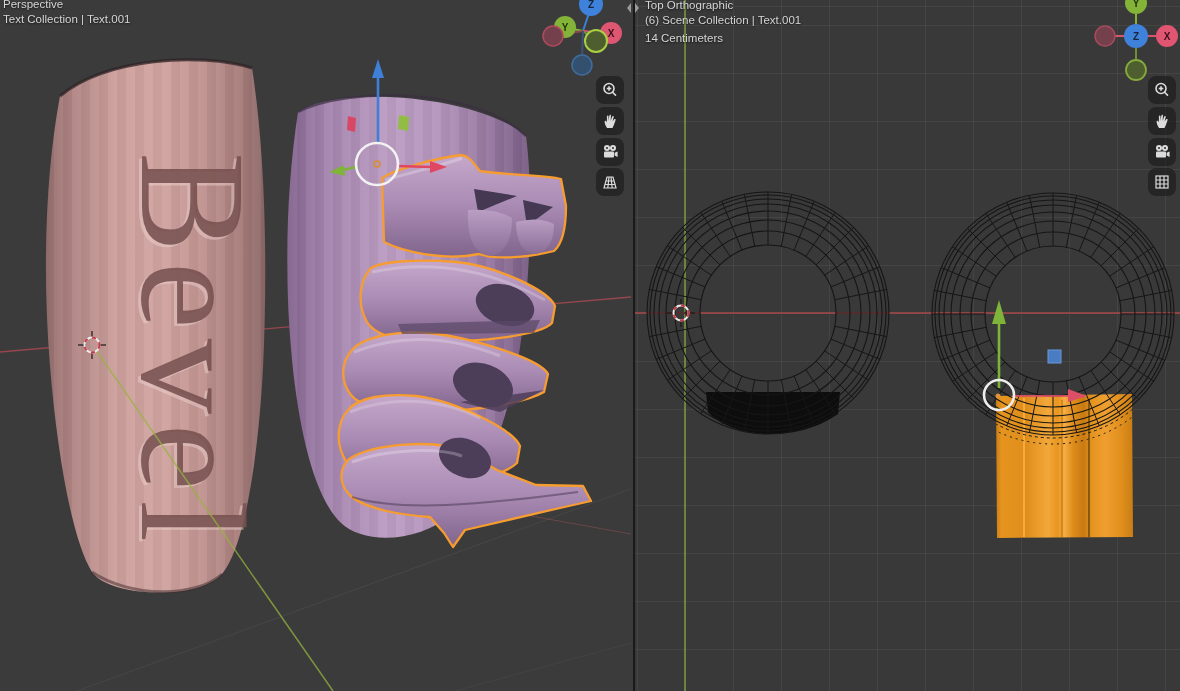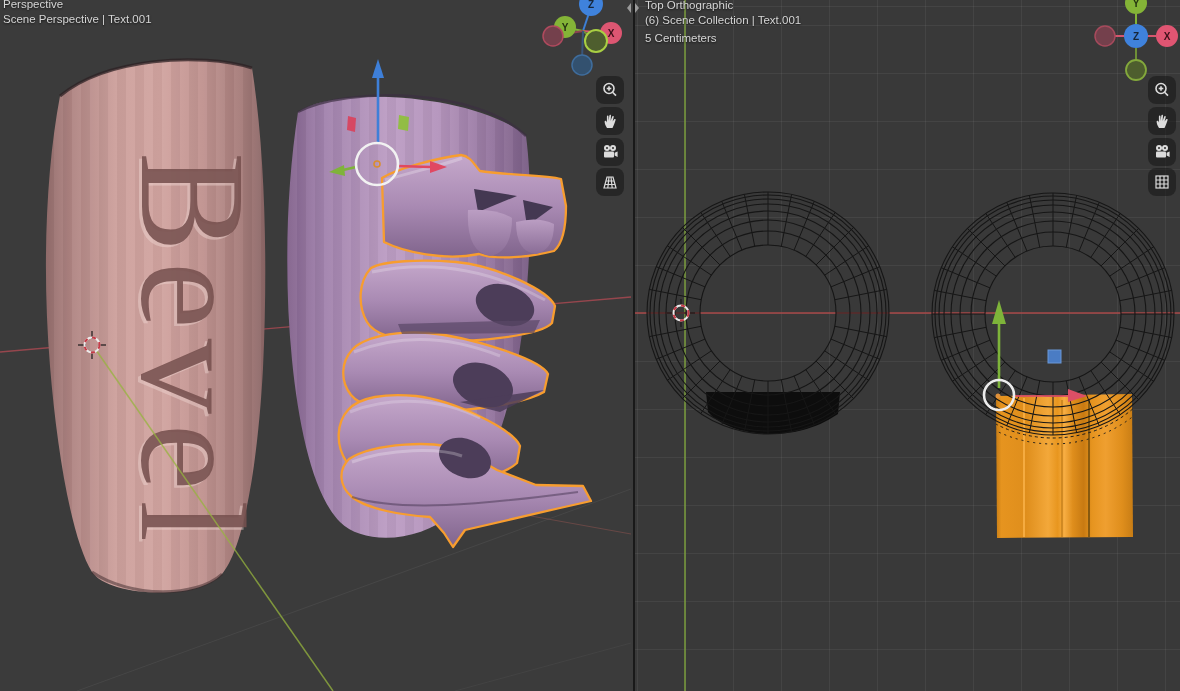--- a/index.html
+++ b/index.html
@@ -172,21 +172,21 @@
           <text x="611" y="37" fill="#3d1019">X</text>
           </g>
         <circle cx="553" cy="36" r="10" fill="#74404c" stroke="#b04a5e" stroke-width="1.5"></circle>
         <circle cx="596" cy="41" r="11" fill="#4e5e2e" stroke="#a9cf43" stroke-width="2"></circle>
         <circle cx="582" cy="65" r="10" fill="#33516f" stroke="#3f6d9d" stroke-width="1.5"></circle>
       </g>
     </svg>
 
     <div class="vph" style="left:3px;top:-3px">
       <div>Perspective</div>
-      <div>Scene Perspective | Text.001</div>
+      <div>Text Collection | Text.001</div>
     </div>
 
     <div class="tbtn" style="left:596px;top:76px">
       <svg width="18" height="18">
         <g stroke="#dcdcdc" stroke-width="1.6" fill="none">
           <circle cx="8" cy="7.5" r="5"></circle>
             <line x1="11.6" y1="11.2" x2="15" y2="14.6"></line>
           <line x1="5.7" y1="7.5" x2="10.3" y2="7.5"></line>
             <line x1="8" y1="5.2" x2="8" y2="9.8"></line>
         </g>
@@ -389,21 +389,21 @@
             <circle cx="1165" cy="36" r="11" fill="#e05572"></circle>
           <text x="1165" y="40" fill="#3d1019">X</text>
           </g>
         <circle cx="1134" cy="70" r="10" fill="#4e5e2e" stroke="#84a93c" stroke-width="1.8"></circle>
       </g>
     </svg>
 
     <div class="vph" style="left:10px;top:-2px">
       <div>Top Orthographic</div>
       <div>(6) Scene Collection | Text.001</div>
-      <div class="hline3">5 Centimeters</div>
+      <div class="hline3">14 Centimeters</div>
     </div>
 
     <div class="tbtn" style="left:513px;top:76px">
       <svg width="18" height="18">
         <g stroke="#dcdcdc" stroke-width="1.6" fill="none">
           <circle cx="8" cy="7.5" r="5"></circle>
             <line x1="11.6" y1="11.2" x2="15" y2="14.6"></line>
           <line x1="5.7" y1="7.5" x2="10.3" y2="7.5"></line>
             <line x1="8" y1="5.2" x2="8" y2="9.8"></line>
         </g>

